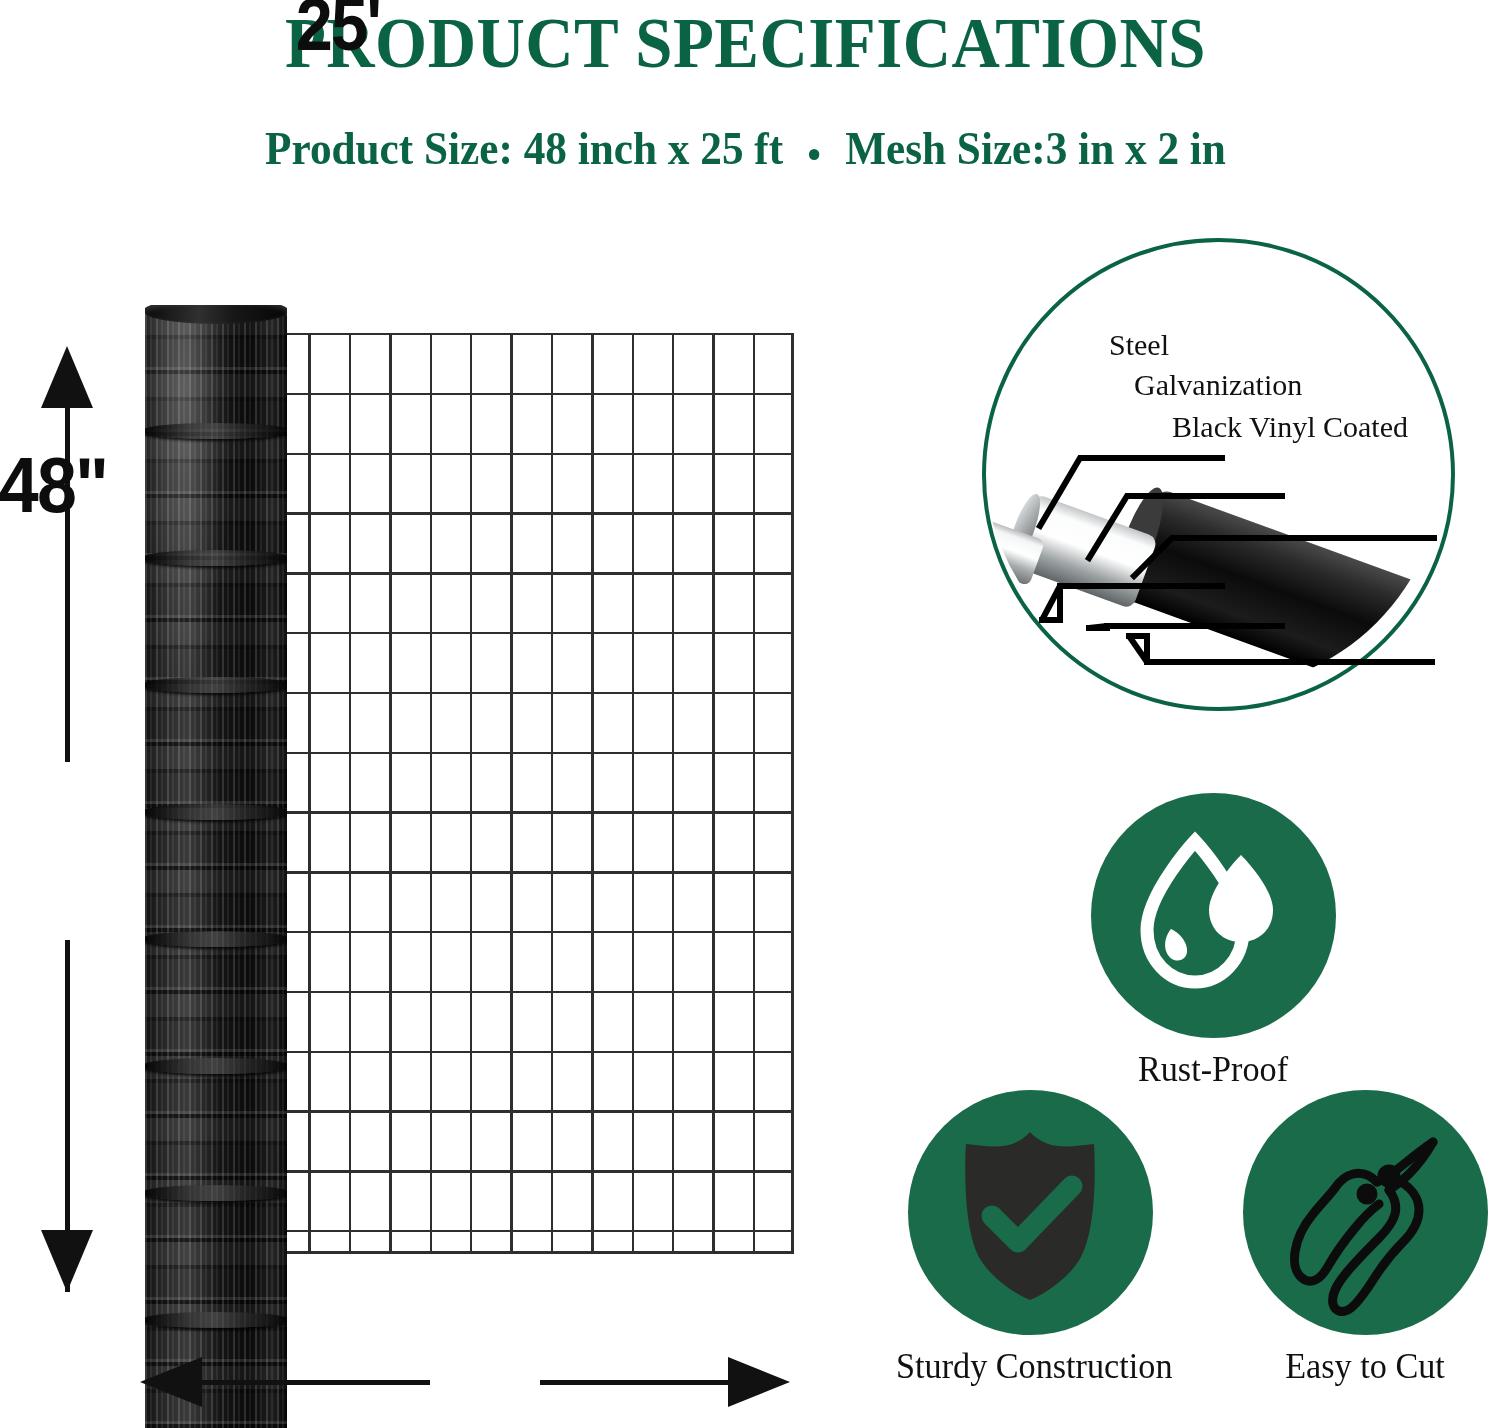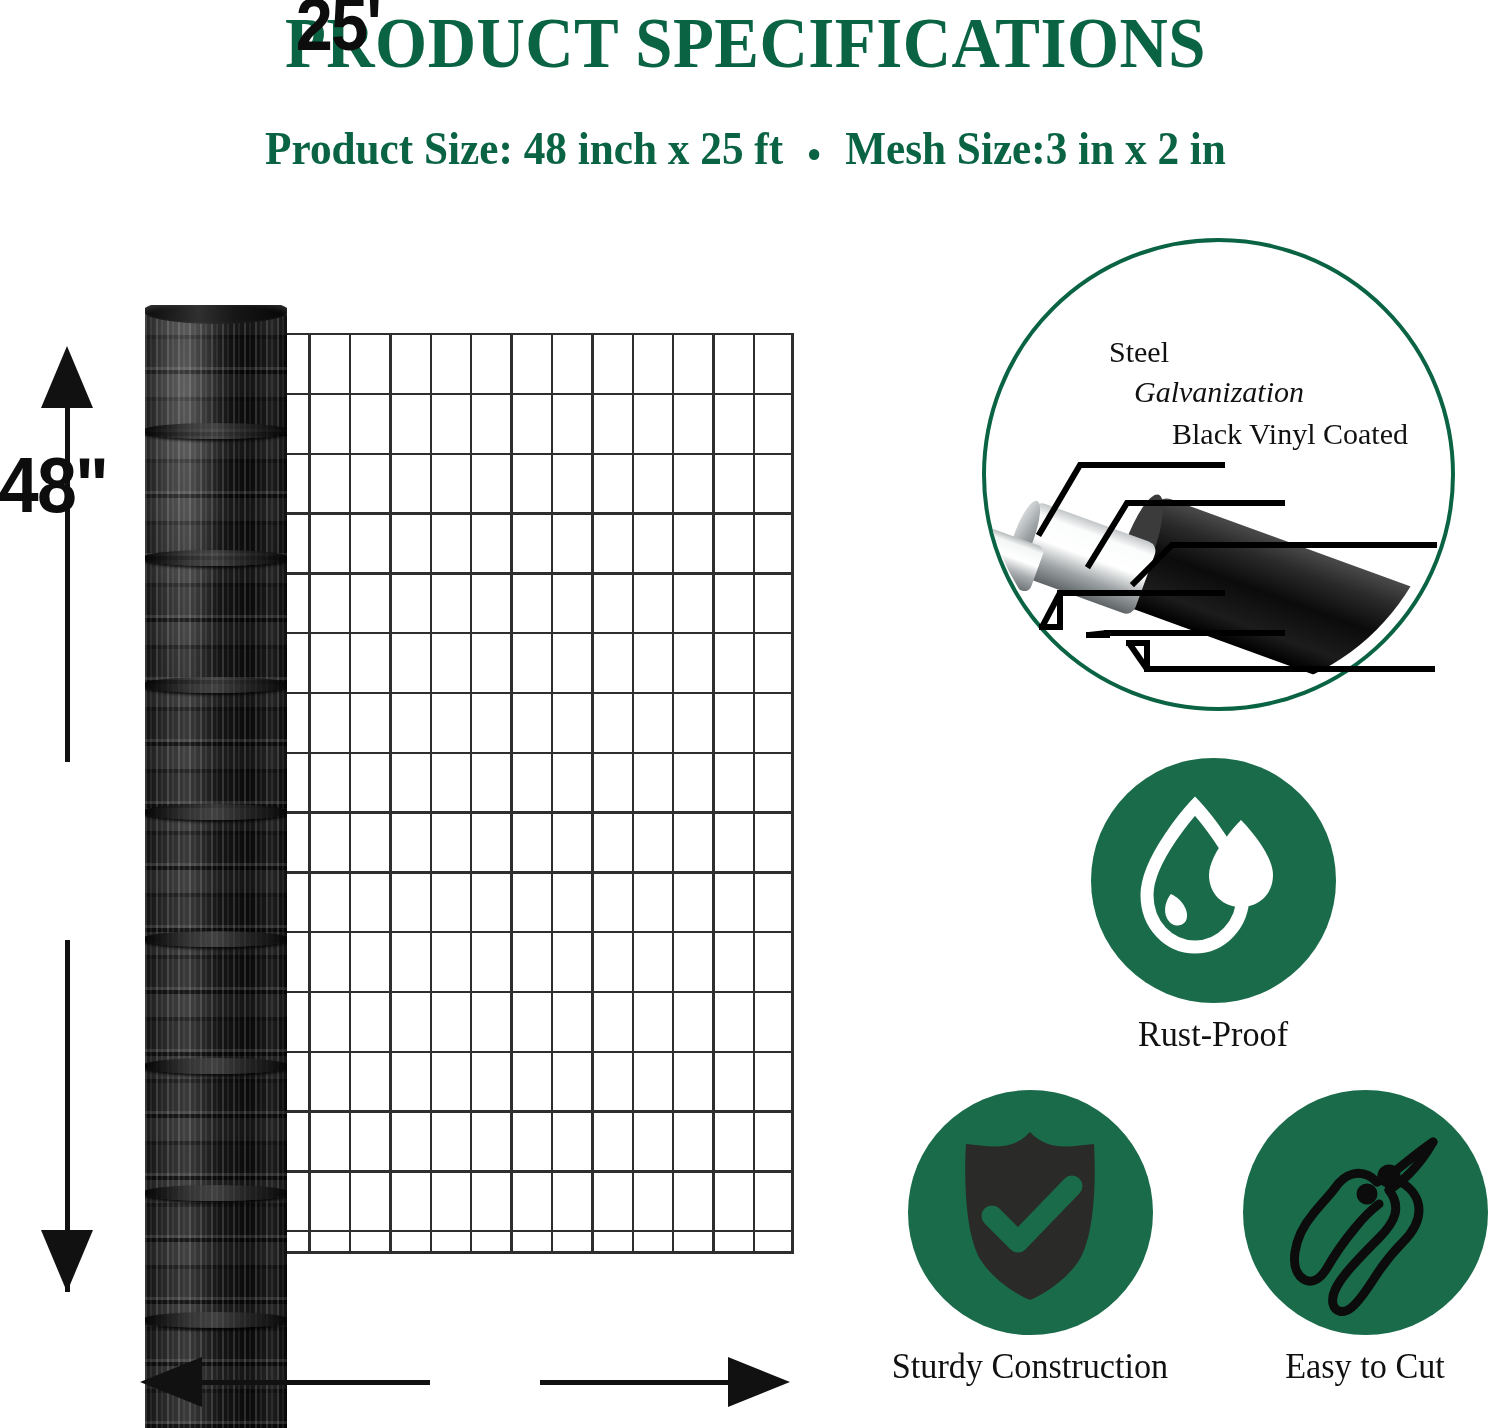--- a/index.html
+++ b/index.html
@@ -79,21 +79,21 @@
     background:linear-gradient(to right,rgba(0,0,0,.9),rgba(90,90,90,.55),rgba(0,0,0,.9));
     box-shadow:0 2px 3px rgba(0,0,0,.8);}
   .coil .top{position:absolute;left:-2px;top:-7px;width:146px;height:26px;border-radius:50%;
     background:linear-gradient(to right,#090909,#303030 38%,#171717 62%,#050505);
     box-shadow:inset 0 3px 6px rgba(255,255,255,.18);}
 
   
   .wirecircle{position:absolute;left:982px;top:238px;width:465px;height:465px;
               border:4px solid #0a6443;border-radius:50%;overflow:hidden;background:#fff;}
 
-  .wire-wrap{position:absolute;left:982px;top:235px;width:509px;height:470px;}
+  .wire-wrap{position:absolute;left:982px;top:228px;width:509px;height:470px;}
   .callout-label{position:absolute;font-size:30px;color:#111;white-space:nowrap;
                  font-family:"Liberation Serif","DejaVu Serif",serif;}
 
   .feat{position:absolute;text-align:center;}
   .feat .circle{border-radius:50%;background:#1a6b4a;position:relative;margin:0 auto;}
   .feat .cap{font-size:36px;color:#111;margin-top:10px;white-space:nowrap;
              font-family:"Liberation Serif","DejaVu Serif",serif;
              transform:scaleX(0.95);}
 </style>
 </head>
@@ -213,36 +213,36 @@
     </g>
 
     <g stroke="#000" stroke-width="6" fill="none" stroke-linecap="square">
       <path d="M58 298 L98 230 L240 230"></path>
       <path d="M107 330 L145 268 L300 268"></path>
       <path d="M152 348 L190 310 L452 310"></path>
     </g>
   </svg>
 
   <div class="callout-label" style="left:127px;top:100px;">Steel</div>
-  <div class="callout-label" style="left:152px;top:140px;font-style:italic;">Galvanization</div>
+  <div class="callout-label" style="left:152px;top:140px;">Galvanization</div>
   <div class="callout-label" style="left:190px;top:182px;">Black Vinyl Coated</div>
 </div>
 
-<div class="feat" style="left:1083px;top:758px;width:260px;">
+<div class="feat" style="left:1083px;top:793px;width:260px;">
   <div class="circle" style="width:245px;height:245px;">
     <svg width="245" height="245" viewBox="0 0 245 245">
       <path d="M150 62 C150 62 182 94 182 117 C182 136 168 149 150 149 C132 149 118 136 118 117 C118 94 150 62 150 62 Z" fill="#ffffff"></path>
       <path d="M104 48 C104 48 152 100 152 137 C152 167 130 189 104 189 C78 189 56 167 56 137 C56 100 104 48 104 48 Z" fill="none" stroke="#ffffff" stroke-width="13"></path>
       <path d="M80 136 C80 136 94 142 96 156 C97 166 88 170 81 166 C73 161 71 147 80 136 Z" fill="#ffffff"></path>
     </svg>
   </div>
   <div class="cap">Rust-Proof</div>
 </div>
 
-<div class="feat" style="left:880px;top:1090px;width:300px;">
+<div class="feat" style="left:880px;top:1090px;width:300px;text-align:right;">
   <div class="circle" style="width:245px;height:245px;">
     <svg width="245" height="245" viewBox="0 0 245 245">
       <path d="M122 42 C104 62 80 56 58 54 C58 54 52 140 74 172 C92 198 122 210 122 210
                C122 210 152 198 170 172 C192 140 186 54 186 54 C164 56 140 62 122 42 Z" fill="#2a2a28"></path>
       <path d="M84 126 L110 152 L164 96" fill="none" stroke="#1a6b4a" stroke-width="21" stroke-linecap="round" stroke-linejoin="round"></path>
     </svg>
   </div>
   <div class="cap">Sturdy Construction</div>
 </div>
 

